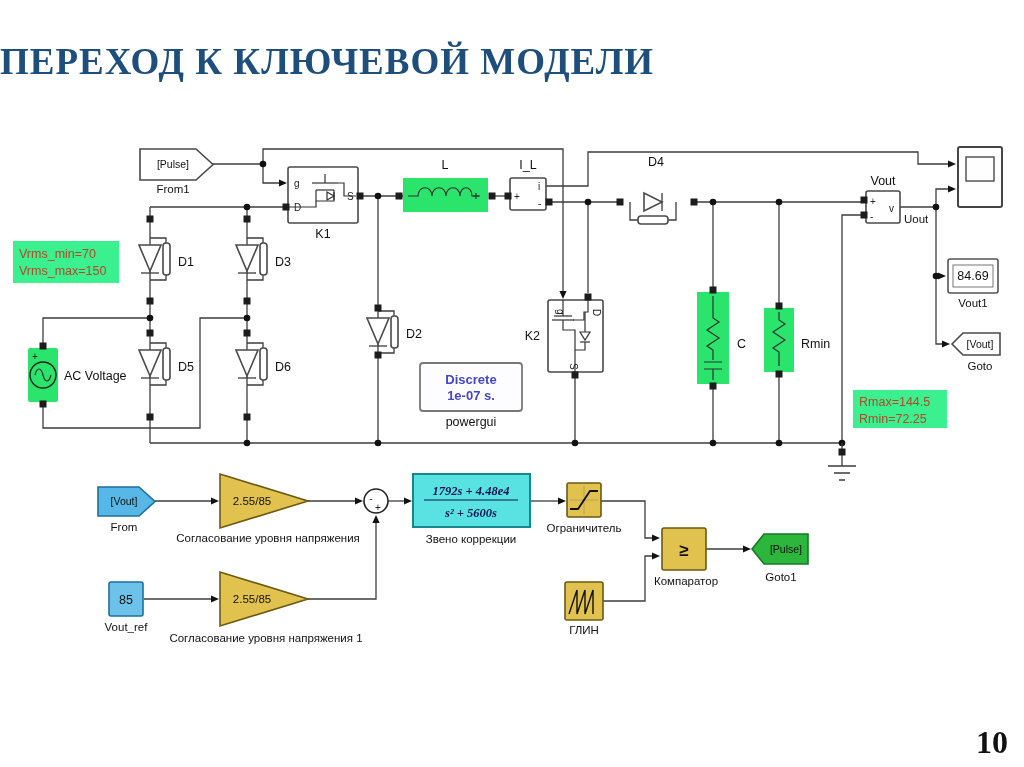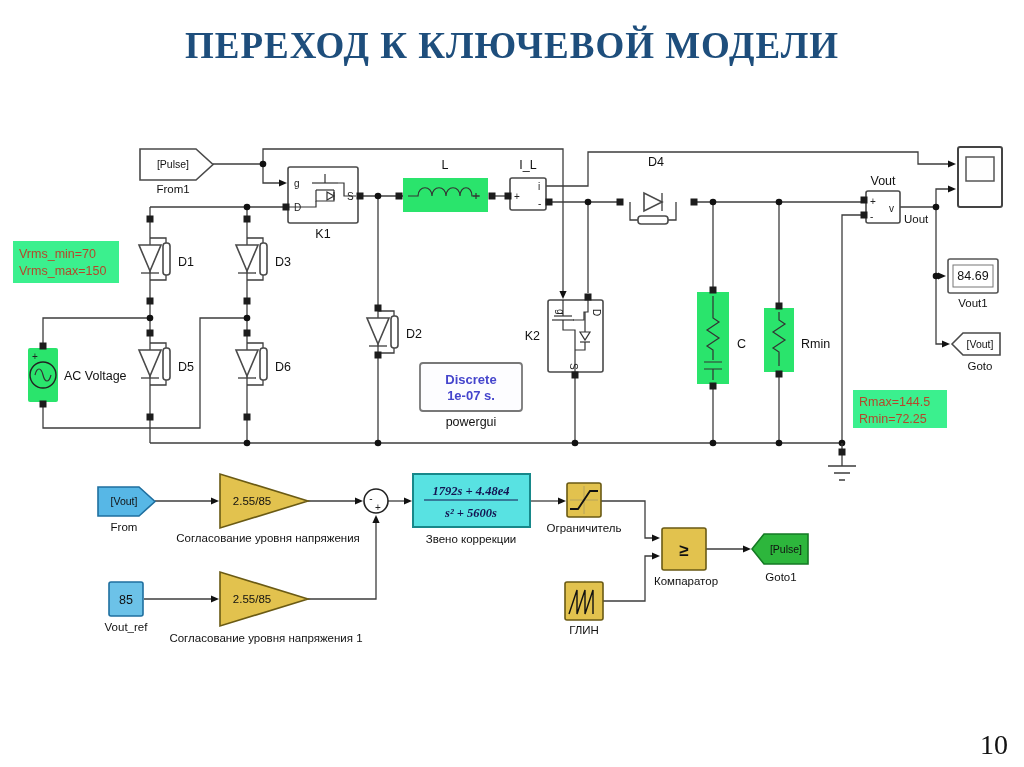--- a/index.html
+++ b/index.html
@@ -1,22 +1,22 @@
 <!DOCTYPE html>
 <html><head>
 <meta charset="utf-8">
 <style>
   html,body{margin:0;padding:0;background:#fff;}
   #stage{position:relative;width:1024px;height:767px;background:#ffffff;overflow:hidden;
          font-family:"Liberation Sans",sans-serif;border-bottom:2px solid #dcdcdc;}
-  #title{position:absolute;top:24px;left:0;width:100%;text-align:center;
+  #title{position:absolute;top:40px;left:0;width:100%;
          font-family:"Liberation Serif",serif;font-weight:bold;font-size:37px;
          color:#1e4e7c;letter-spacing:1px;}
   #pagenum{position:absolute;right:16px;bottom:6px;font-family:"Liberation Serif",serif;
-         font-weight:normal;font-size:28px;color:#111;}
+         font-weight:bold;font-size:32px;color:#111;}
   svg{position:absolute;left:0;top:0;}
   .w{stroke:#3d3d3d;stroke-width:1.3;fill:none;}
   .blk{fill:#ffffff;stroke:#4a4a4a;stroke-width:1.6;}
   .glyph{stroke:#333;stroke-width:1.2;fill:none;}
   .greenb{fill:#2ae46c;}
   .anno{fill:#3bf08e;}
   .annotext{font-size:12.5px;fill:#b5472b;}
   .yellow{fill:#e2c24e;stroke:#6a5a14;stroke-width:1.6;}
   .port{fill:#1c1c1c;}
   .dot{fill:#111;}

